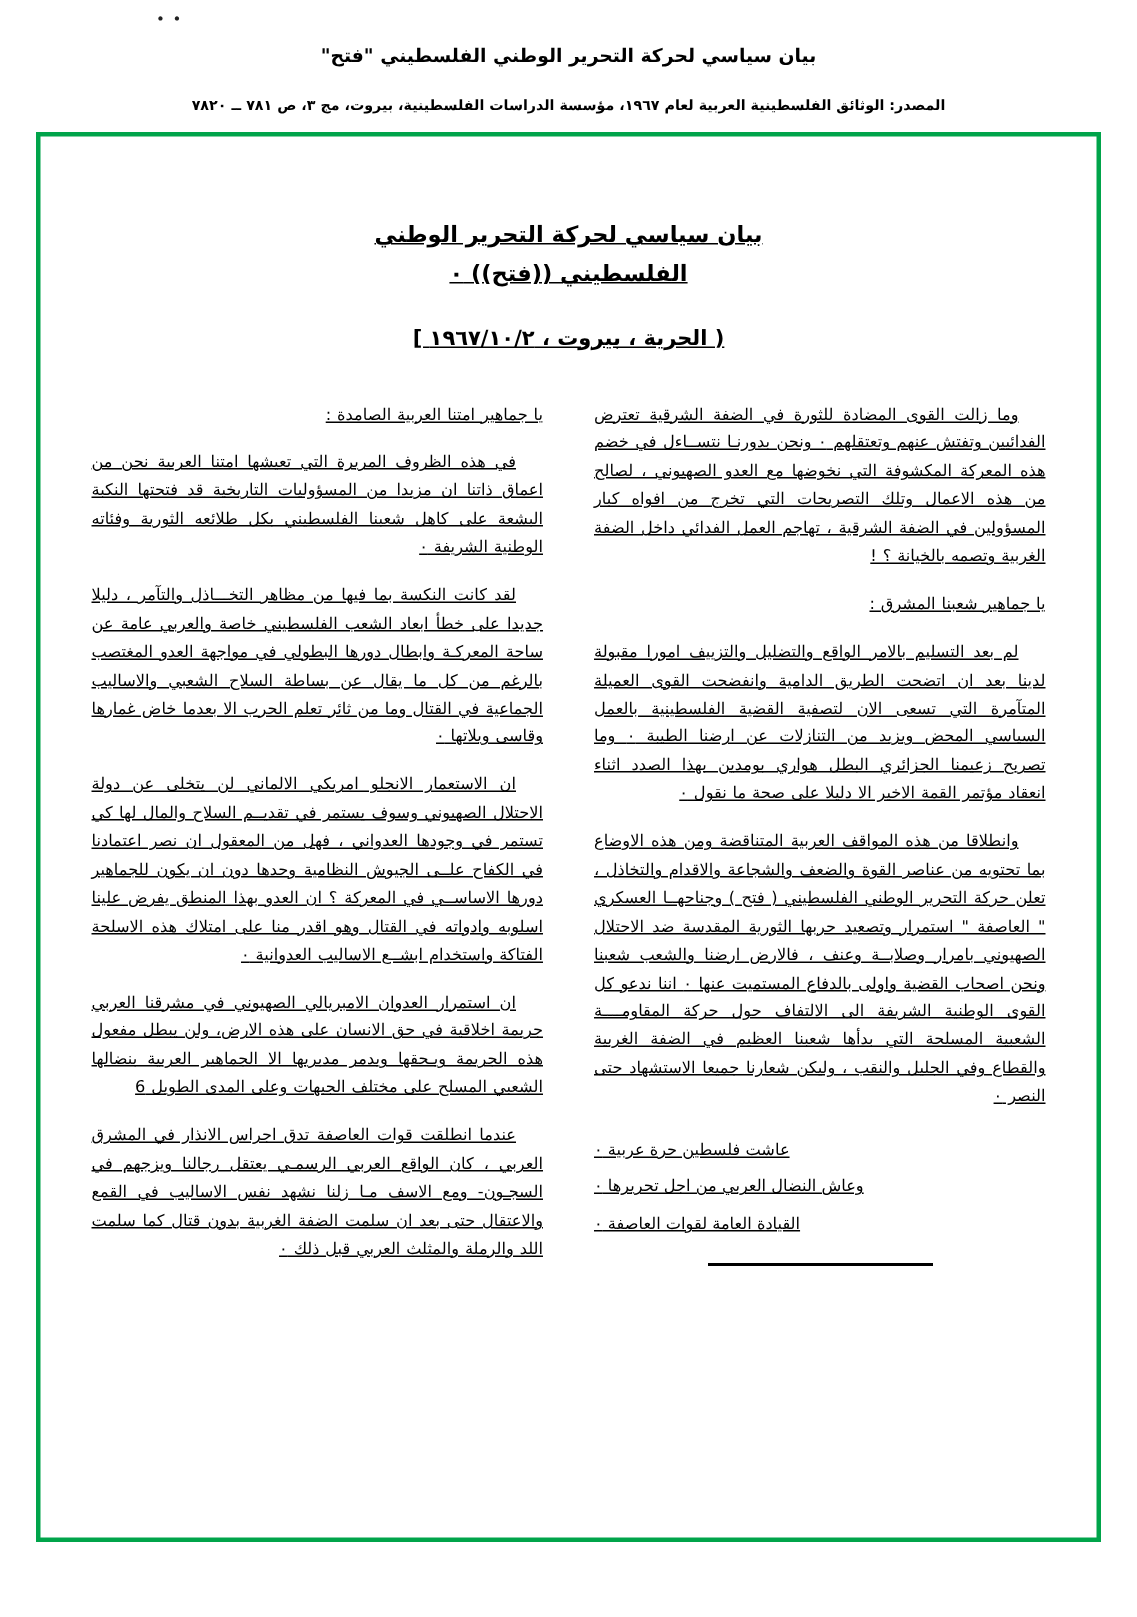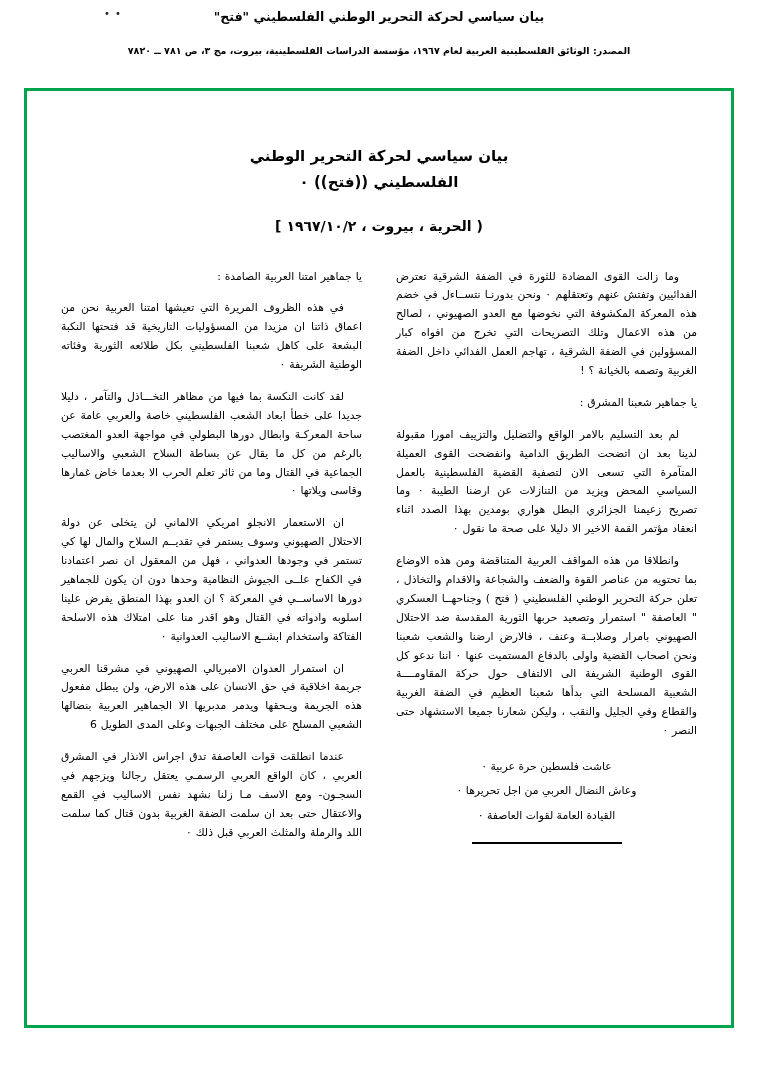--- a/index.html
+++ b/index.html
@@ -25,21 +25,21 @@
   .top-tick {
     position: absolute;
     top: 8px;
     left: 104px;
     font-size: 10px;
     color: #222;
     letter-spacing: 1px;
   }
   .doc-header {
     text-align: center;
-    padding-top: 8px;
+    padding-top: 28px;
   }
   .doc-title {
     font-size: 12.5px;
     font-weight: bold;
     color: #000;
     line-height: 1.4;
   }
   .doc-source {
     font-size: 9.5px;
     font-weight: bold;
@@ -54,20 +54,21 @@
     width: 710px;
     height: 940px;
     border: 3px solid #00a44a;
     box-sizing: border-box;
     background: #ffffff;
   }
   .frame-inner {
     padding: 26px 34px 0 34px;
     box-sizing: border-box;
     height: 100%;
+    text-decoration: underline;
   }
   .stmt-title {
     text-align: center;
     font-size: 15px;
     font-weight: bold;
     line-height: 1.75;
     margin-top: 26px;
   }
   .stmt-sub {
     text-align: center;
@@ -101,21 +102,21 @@
   .indent {
     text-indent: 18px;
   }
   .closing {
     margin-top: 16px;
   }
   .closing p {
     font-size: 10.8px;
     line-height: 1.9;
     margin: 0 0 4px 0;
-    text-align: center;
+    text-align: left;
   }
   .rule {
     width: 150px;
     height: 1.5px;
     background: #000;
     margin: 16px auto 0 auto;
   }
 </style>
 </head>
 <body>

